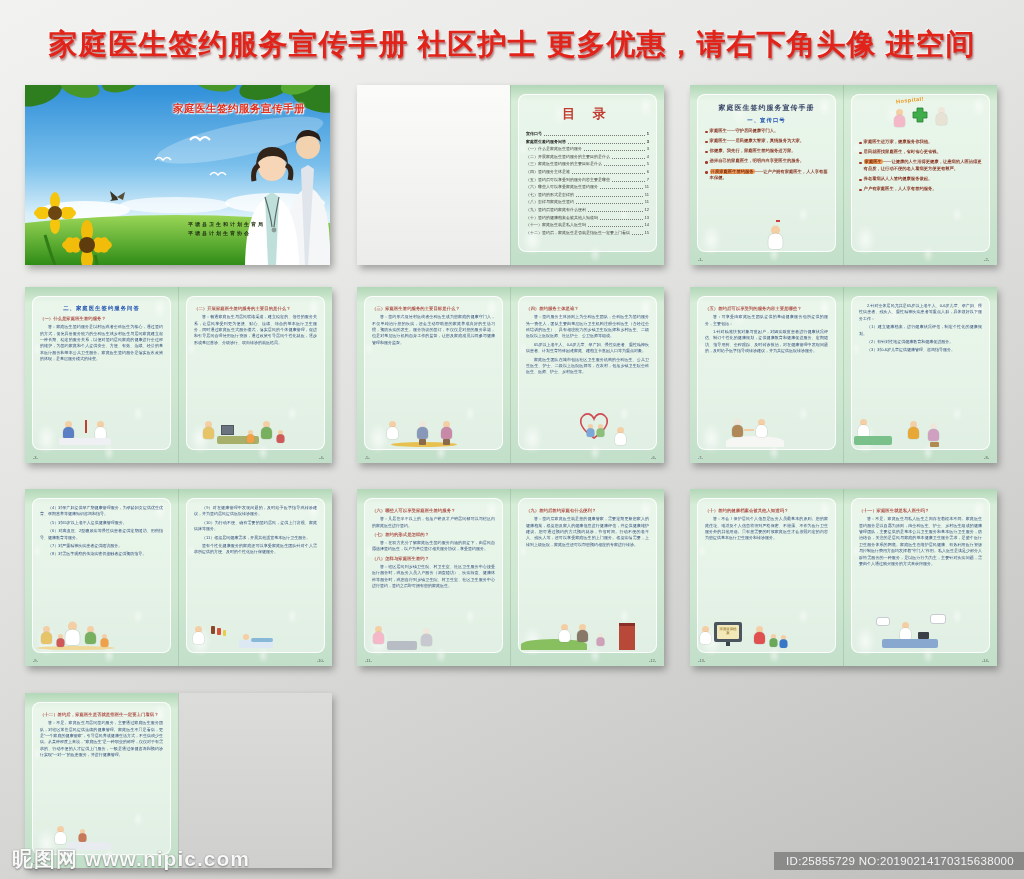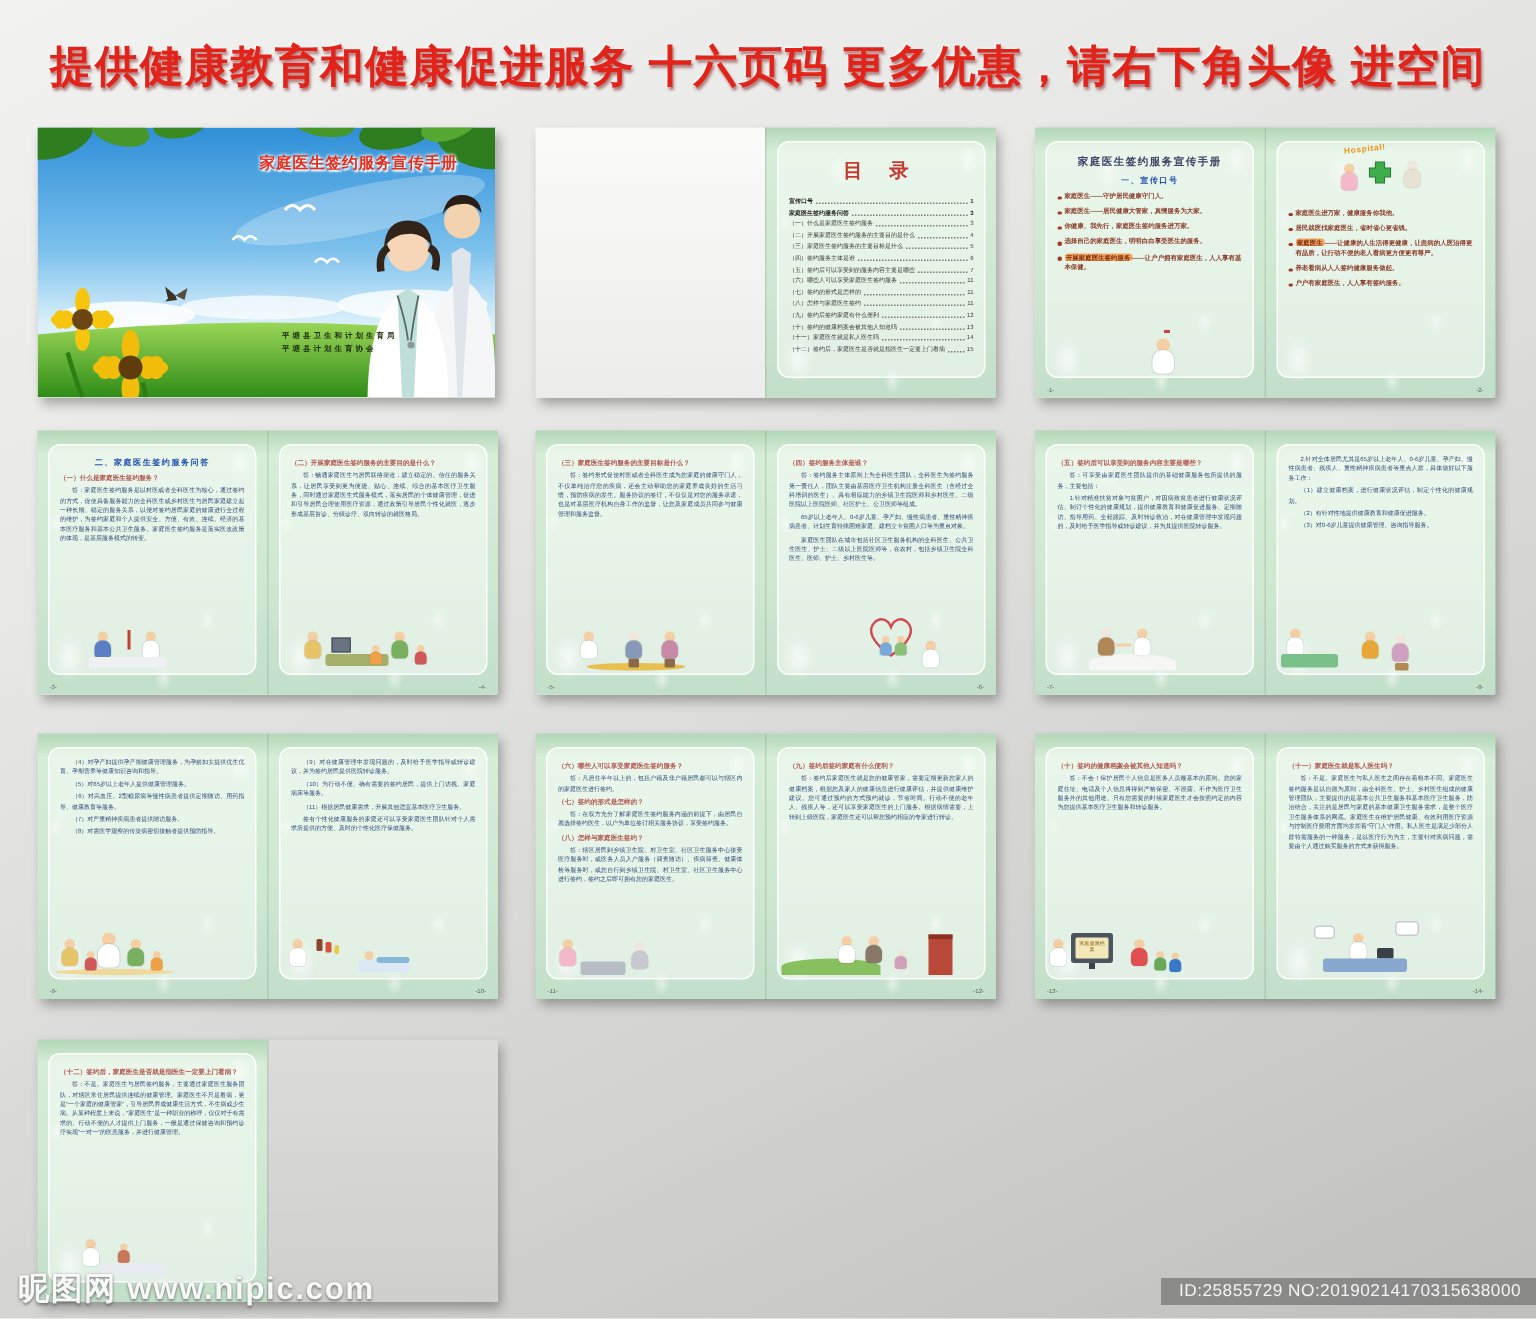--- a/index.html
+++ b/index.html
@@ -75,21 +75,21 @@
   .bubble{position:absolute;background:#fff;border:.5px solid #c8ccd0;border-radius:3px;}
   
   .wm{position:absolute;left:12px;bottom:6px;font-size:21px;font-weight:bold;color:rgba(255,255,255,.95);
     text-shadow:0 1px 2px rgba(70,70,70,.55),0 0 1px rgba(90,90,90,.6);letter-spacing:1px;}
   .idtag{position:absolute;right:0;bottom:9px;background:rgba(96,96,96,.58);color:#f4f4f4;
     font-size:11.5px;padding:3px 10px 3px 12px;letter-spacing:.3px;}
 </style>
 </head>
 <body>
 
-<div class="hdr">提供健康教育和健康促进服务 十六页码 更多优惠，请右下角头像 进空间</div>
+<div class="hdr">家庭医生签约服务宣传手册 社区护士 更多优惠，请右下角头像 进空间</div>
 
 <div class="sp cover" style="left:25px;top:85px;width:305px;height:180px">
   <svg width="305" height="180" viewBox="0 0 305 180" preserveAspectRatio="none">
     <defs>
       <linearGradient id="sky" x1="0" y1="0" x2="0" y2="1">
         <stop offset="0" stop-color="#2f8fd8"></stop>
           <stop offset=".45" stop-color="#7bc0ec"></stop>
         <stop offset=".72" stop-color="#d8effa"></stop>
           <stop offset="1" stop-color="#eef9ff"></stop>
       </linearGradient>

